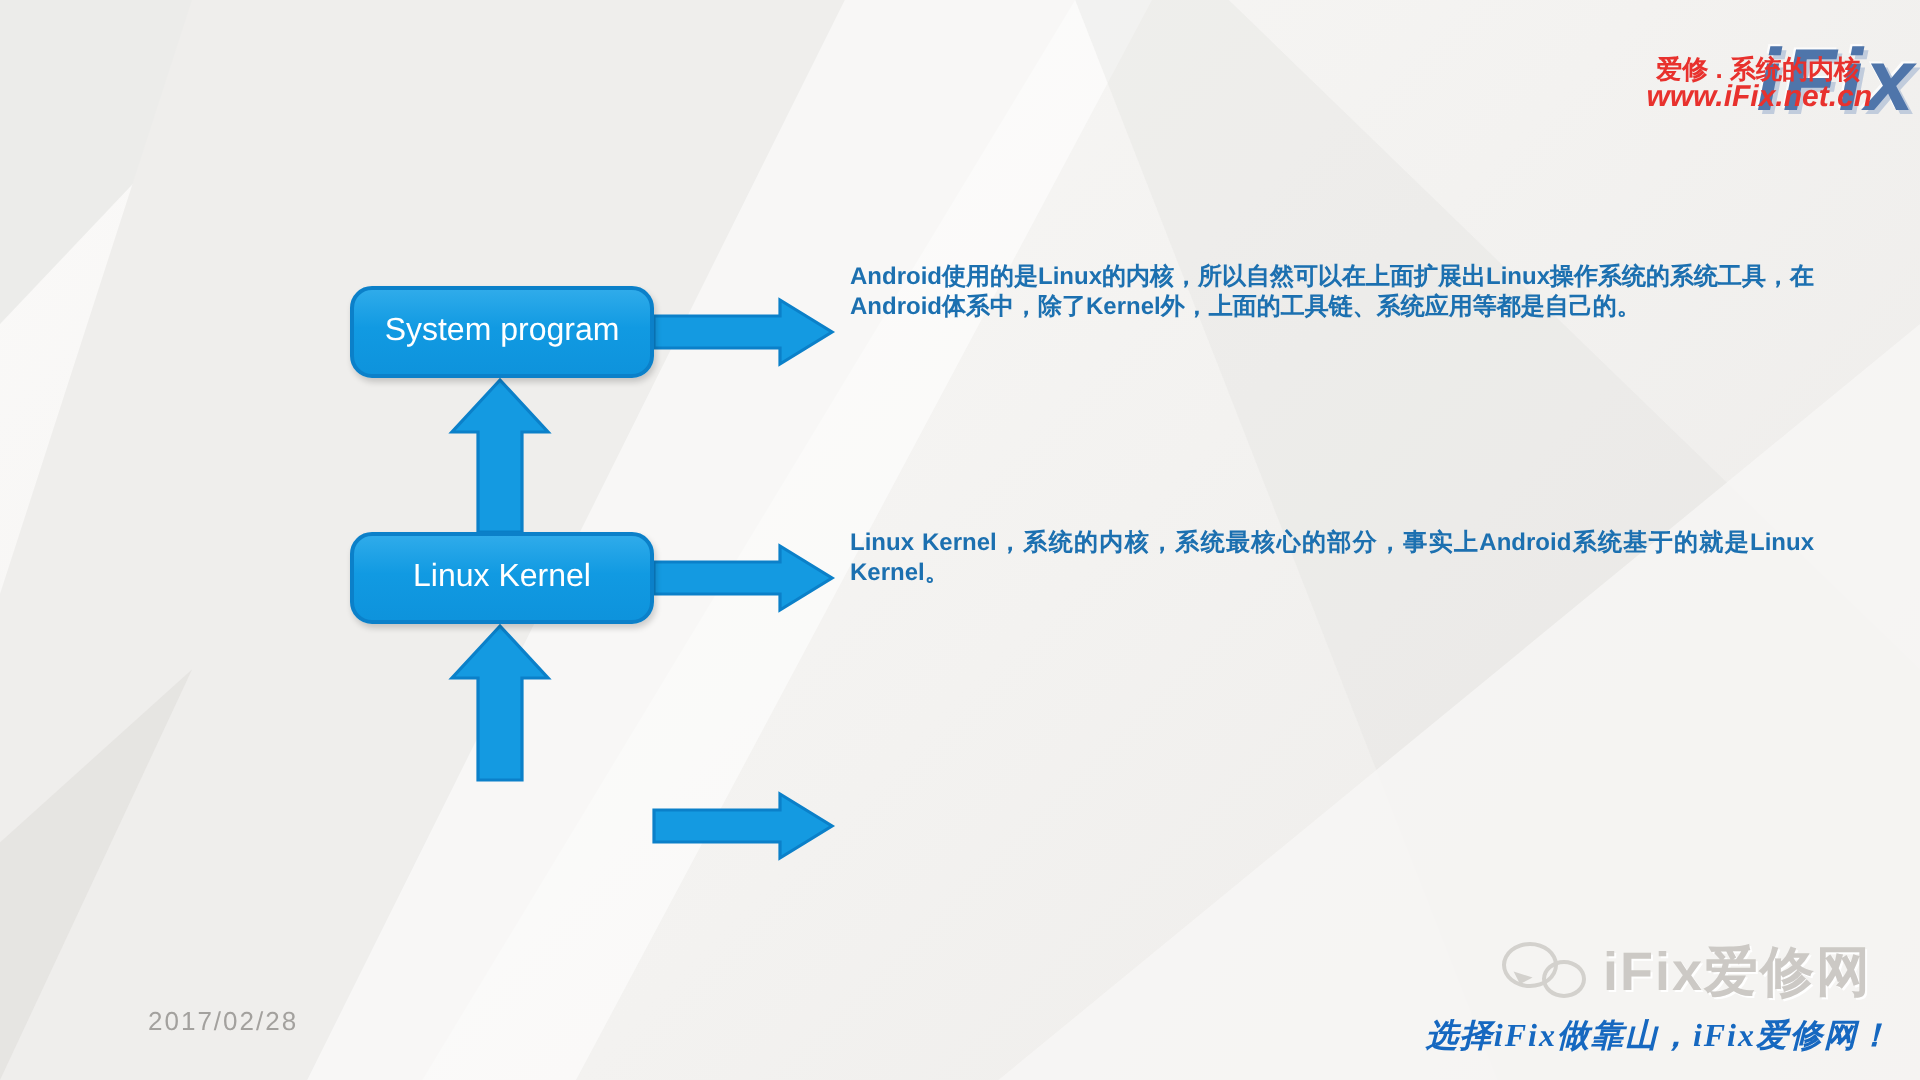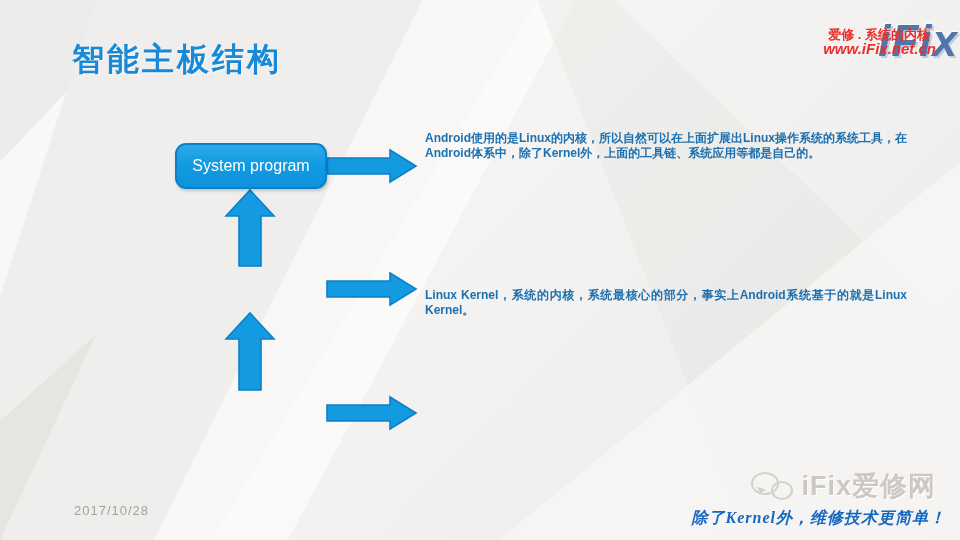--- a/index.html
+++ b/index.html
@@ -62,31 +62,31 @@
   .arrows-layer{position:absolute;left:0;top:0;width:960px;height:540px;pointer-events:none;}
   .arrows-layer polygon{fill:#149ae1;stroke:#0b80c9;stroke-width:1.6;}
 
   
   .node-desc{
     position:absolute;left:425px;width:482px;
     color:#1c70b0;font-size:12px;font-weight:bold;line-height:1.26;
     text-align:justify;
   }
   .node-desc.d1{top:131px;}
-  .node-desc.d2{top:264px;margin-top:24px;}
+  .node-desc.d2{top:264px;}
   .node-desc.d3{top:366px;}
 
   
   .slide-date{
     position:absolute;left:74px;top:503px;
     color:#a3a19e;font-size:13px;letter-spacing:1px;
   }
   .wm-group{
     position:absolute;right:24px;top:468px;
-    display:flex;align-items:flex-end;gap:8px;z-index:2;
+    display:flex;align-items:center;gap:8px;z-index:2;
   }
   .wechat-icon{position:relative;width:42px;height:34px;display:inline-block;}
   .wechat-icon .bub1{
     position:absolute;left:0;top:2px;width:24px;height:19px;
     border:2.5px solid #d3d1cd;border-radius:50%;background:transparent;
   }
   .wechat-icon .bub1:after{
     content:"";position:absolute;left:2px;bottom:-5px;
     border:5px solid transparent;border-top-color:#d3d1cd;
     transform:rotate(18deg);
@@ -111,47 +111,49 @@
 
 <div class="slide">
 
   <div class="facet f1"></div>
   <div class="facet f2"></div>
   <div class="facet f3"></div>
   <div class="facet f4"></div>
   <div class="facet f5"></div>
   <div class="facet f6"></div>
 
-  <div class="page-title">智能主板结构</div>
   <div class="hdr-logo">iFix</div>
   <div class="hdr-url">www.iFix.net.cn</div>
   <div class="hdr-tagline">爱修 . 系统的内核</div>
 
   <svg class="arrows-layer" viewBox="0 0 960 540">
 
     <polygon points="239,266 239,216 226,216 250,190 274,216 261,216 261,266"></polygon>
     <polygon points="239,390 239,339 226,339 250,313 274,339 261,339 261,390"></polygon>
 
     <polygon points="327,158 390,158 390,150 416,166 390,182 390,174 327,174"></polygon>
     <polygon points="327,281 390,281 390,273 416,289 390,305 390,297 327,297"></polygon>
     <polygon points="327,405 390,405 390,397 416,413 390,429 390,421 327,421"></polygon>
   </svg>
 
   <div class="node-box b1">
     <span>System program</span>
   </div>
+  <div class="node-box b2">
+    <span>Linux Kernel</span>
+  </div>
 
   <div class="node-desc d1">Android使用的是Linux的内核，所以自然可以在上面扩展出Linux操作系统的系统工具，在Android体系中，除了Kernel外，上面的工具链、系统应用等都是自己的。</div>
   <div class="node-desc d2">Linux Kernel，系统的内核，系统最核心的部分，事实上Android系统基于的就是Linux Kernel。</div>
 
-  <div class="slide-date">2017/10/28</div>
+  <div class="slide-date">2017/02/28</div>
 
   <div class="wm-group">
     <span class="wechat-icon">
       <span class="bub1"></span>
       <span class="bub2"></span>
     </span>
     <span class="wm-text">iFix爱修网</span>
   </div>
 
-  <div class="slogan">除了Kernel外，维修技术更简单！</div>
+  <div class="slogan">选择iFix做靠山，iFix爱修网！</div>
 
 </div>
 
 </body></html>

